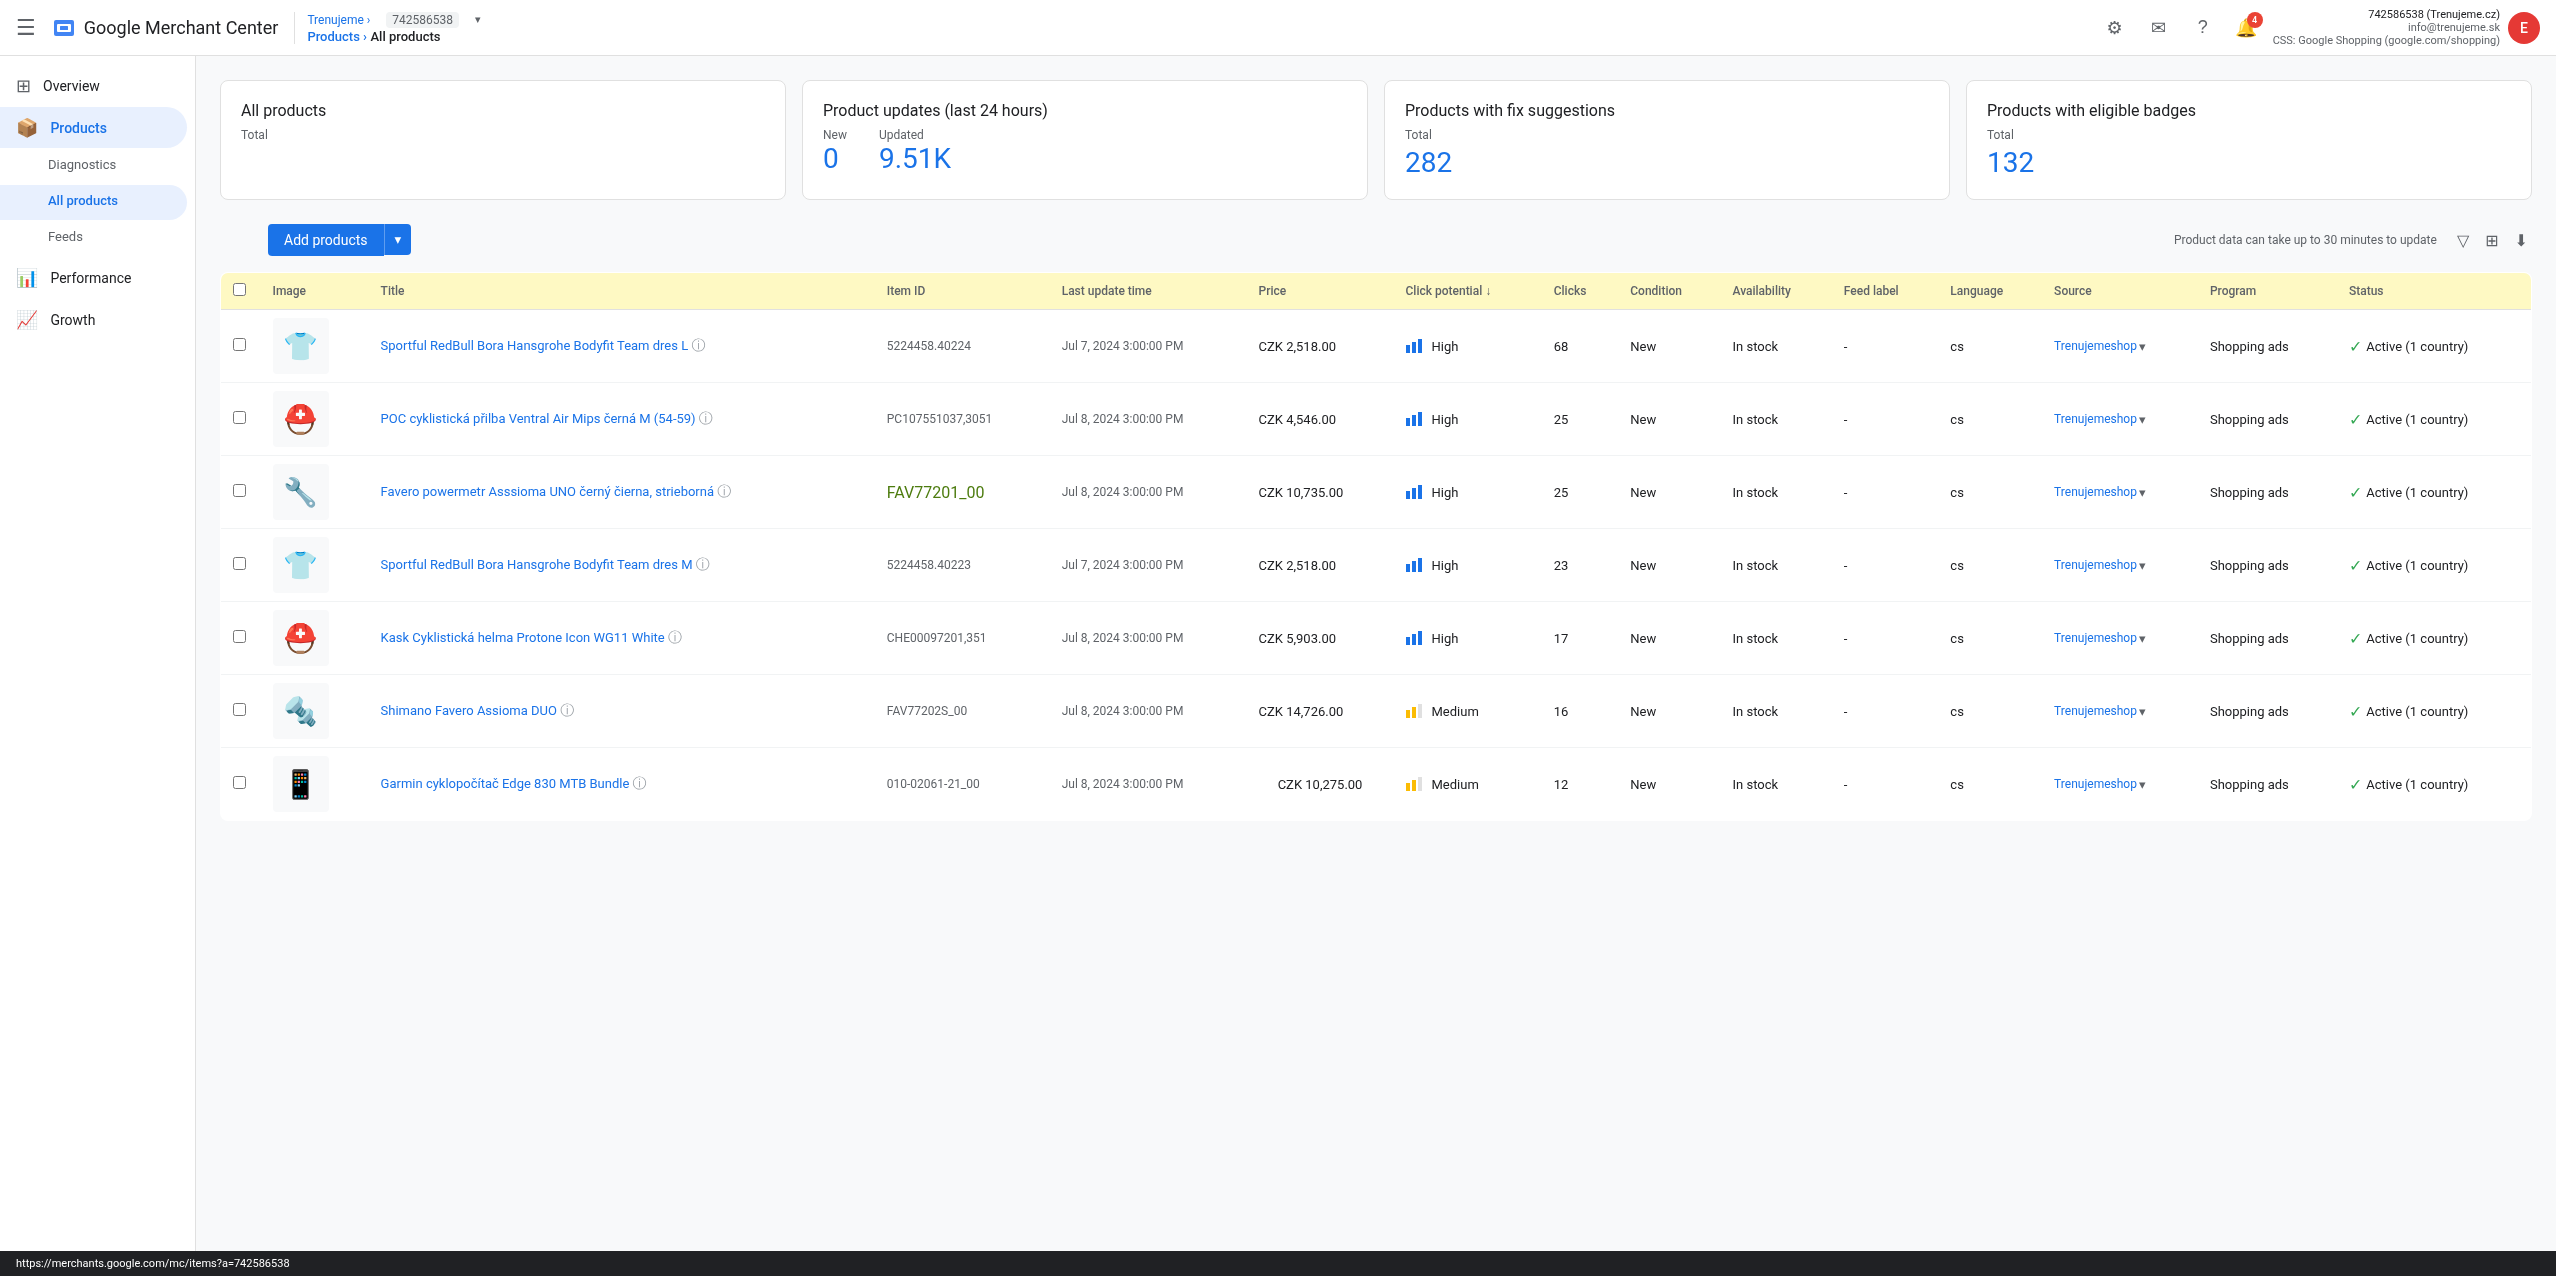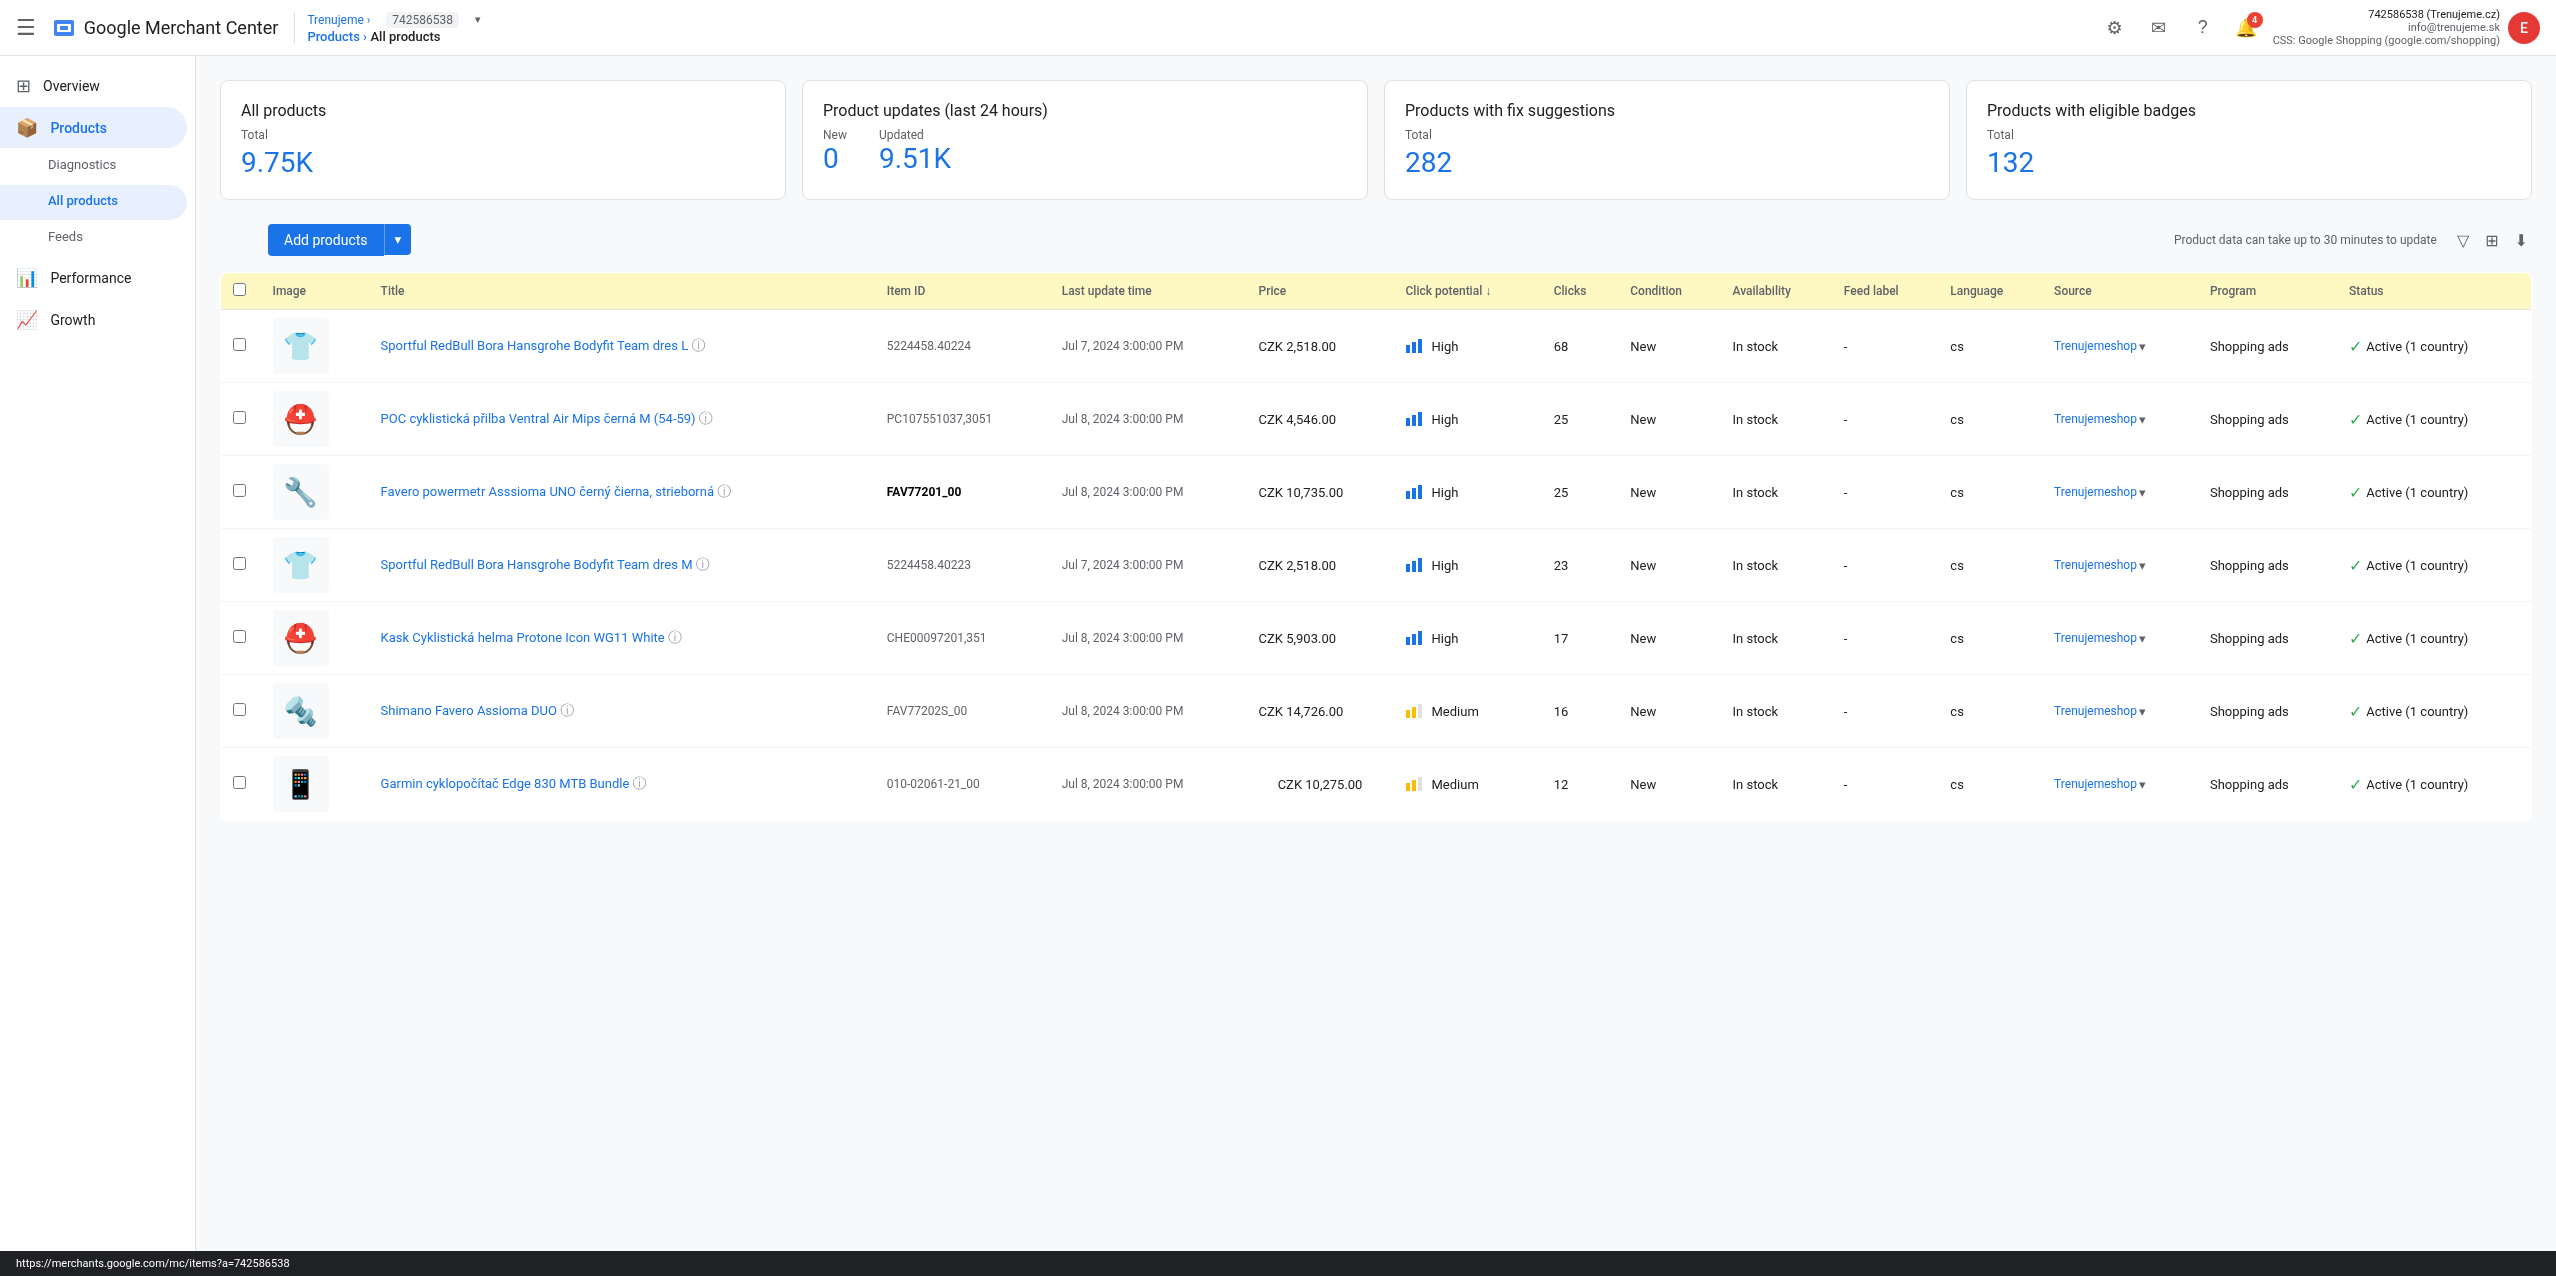--- a/index.html
+++ b/index.html
@@ -157,21 +157,20 @@
     </div>
   </div>
 
   <div class="main">
 
     <div class="summary-cards">
 
       <div class="card">
         <div class="card-label">All products</div>
         <div class="card-sublabel">Total</div>
-        <div class="card-value">9.75K</div>
       </div>
 
       <div class="card">
         <div class="card-label">Product updates (last 24 hours)</div>
         <div class="card-row">
           <div class="card-sub">
             <div class="sublabel">New</div>
             <div class="subval">0</div>
           </div>
           <div class="card-sub">
@@ -323,21 +322,21 @@
     <td class="checkbox-col">
       <input type="checkbox" style="">
     </td>
     <td>
       <div class="product-img" style="font-size:28px;">🔧</div>
     </td>
     <td>
       <a href="#" class="product-title">Favero powermetr Asssioma UNO černý čierna, strieborná</a>
       <span class="info-icon" title="Info"> ⓘ</span>
     </td>
-    <td style="font-size:12px;color:#000000;font-weight:bold;">FAV77201_00</td>
+    <td style="font-size:16px;color:#4d7c0f;">FAV77201_00</td>
     <td style="font-size:12px;color:#5f6368;white-space:nowrap;">Jul 8, 2024 3:00:00 PM</td>
     <td style="white-space:nowrap;">CZK 10,735.00</td>
     <td>
       <div style="display:flex;align-items:center;gap:6px;">
         <svg width="20" height="14">
                     <rect x="0" y="6" width="4" height="8" fill="#1a73e8"></rect>
                     <rect x="6" y="3" width="4" height="11" fill="#1a73e8"></rect>
                     <rect x="12" y="0" width="4" height="14" fill="#1a73e8"></rect>
                   </svg>
         <span>High</span>

